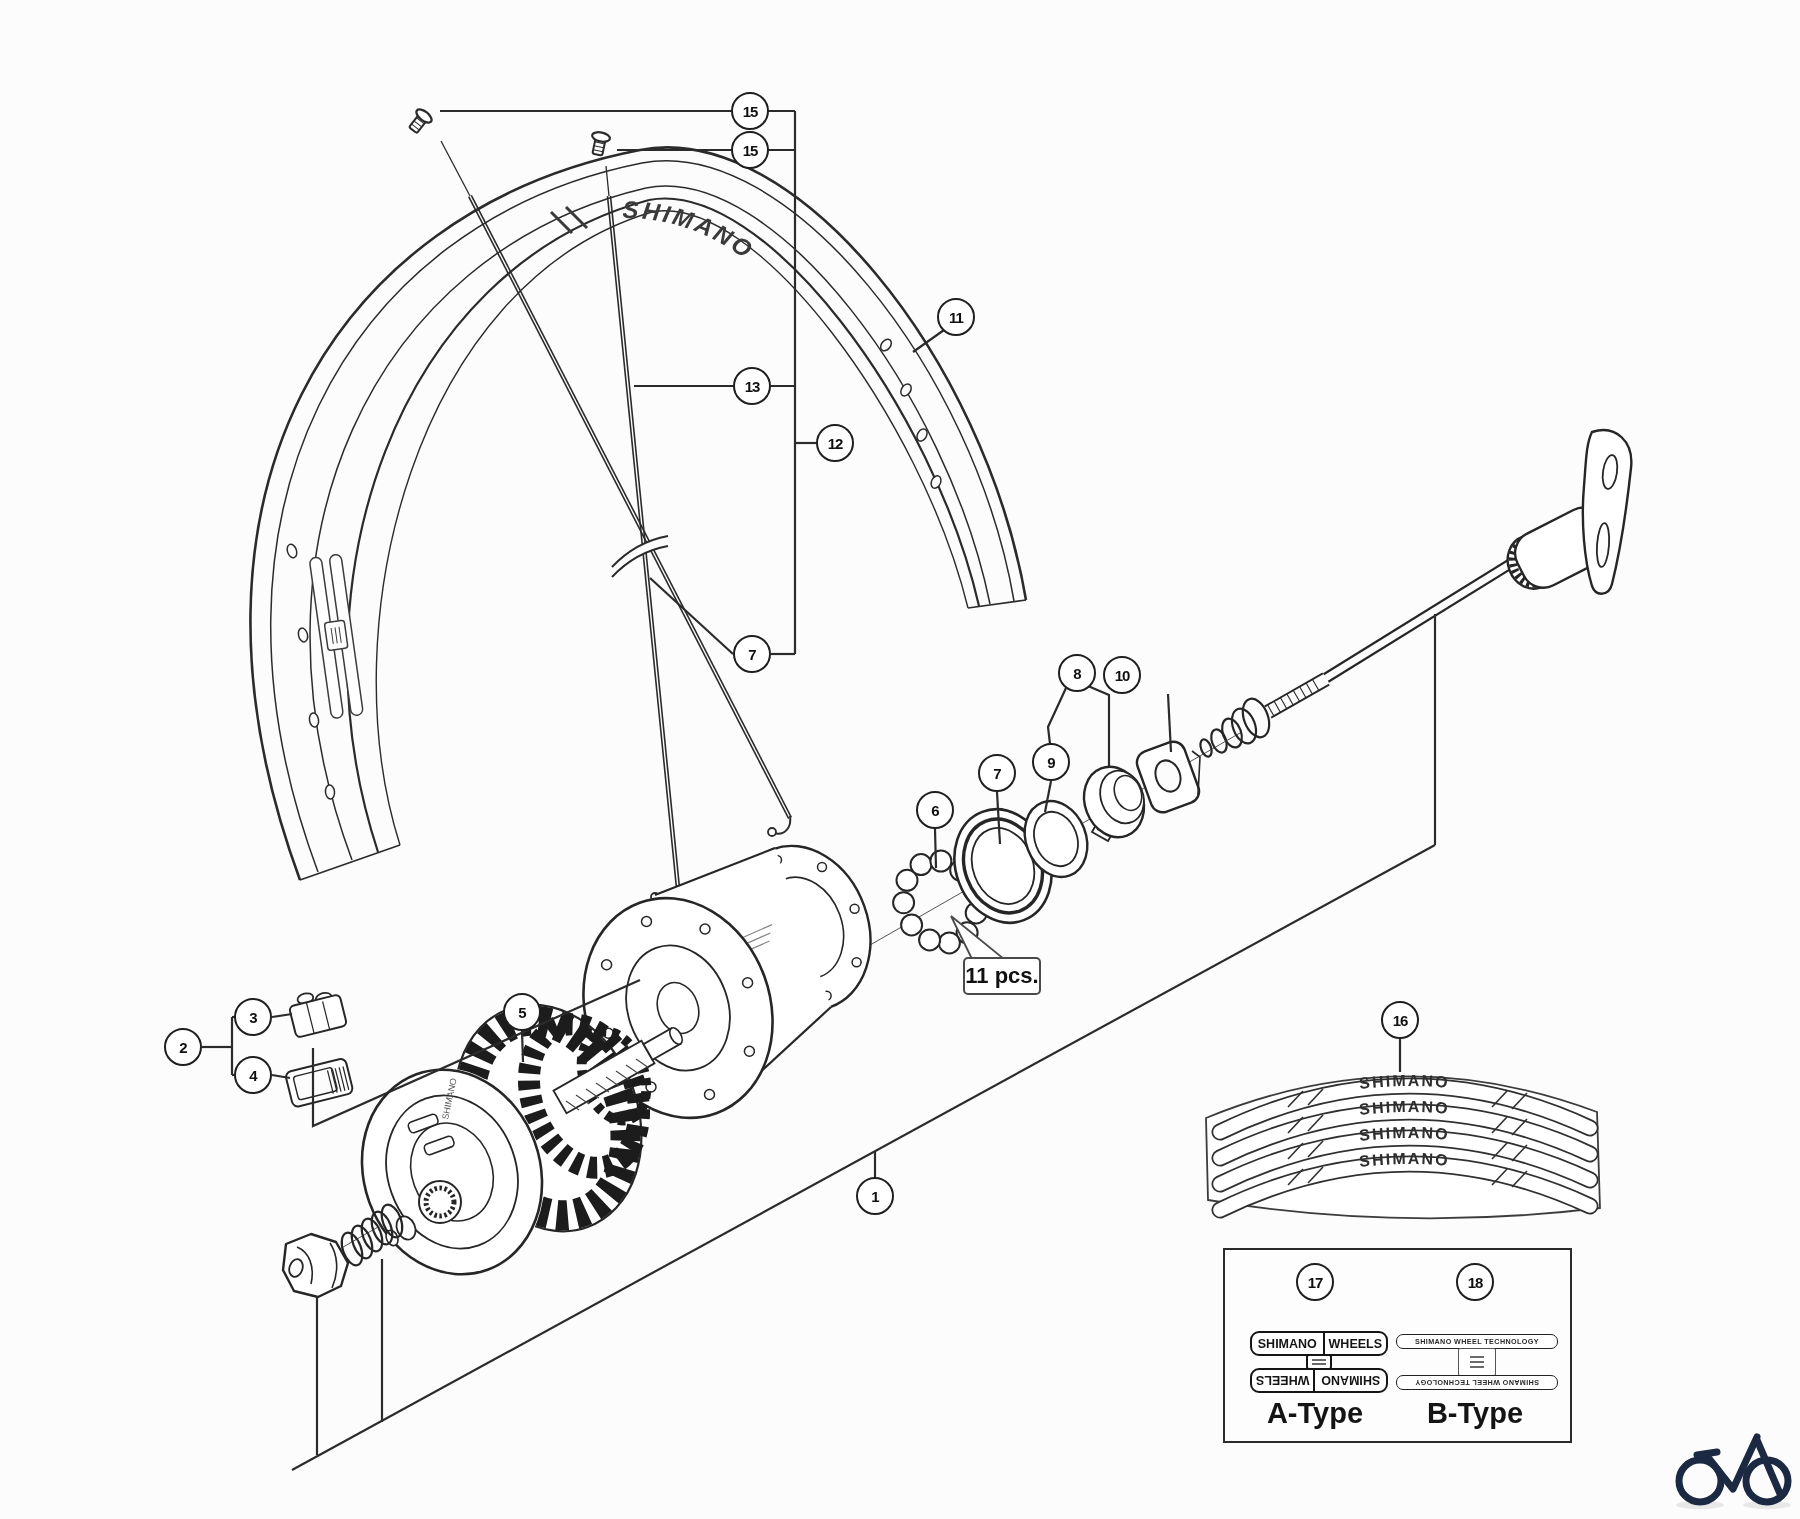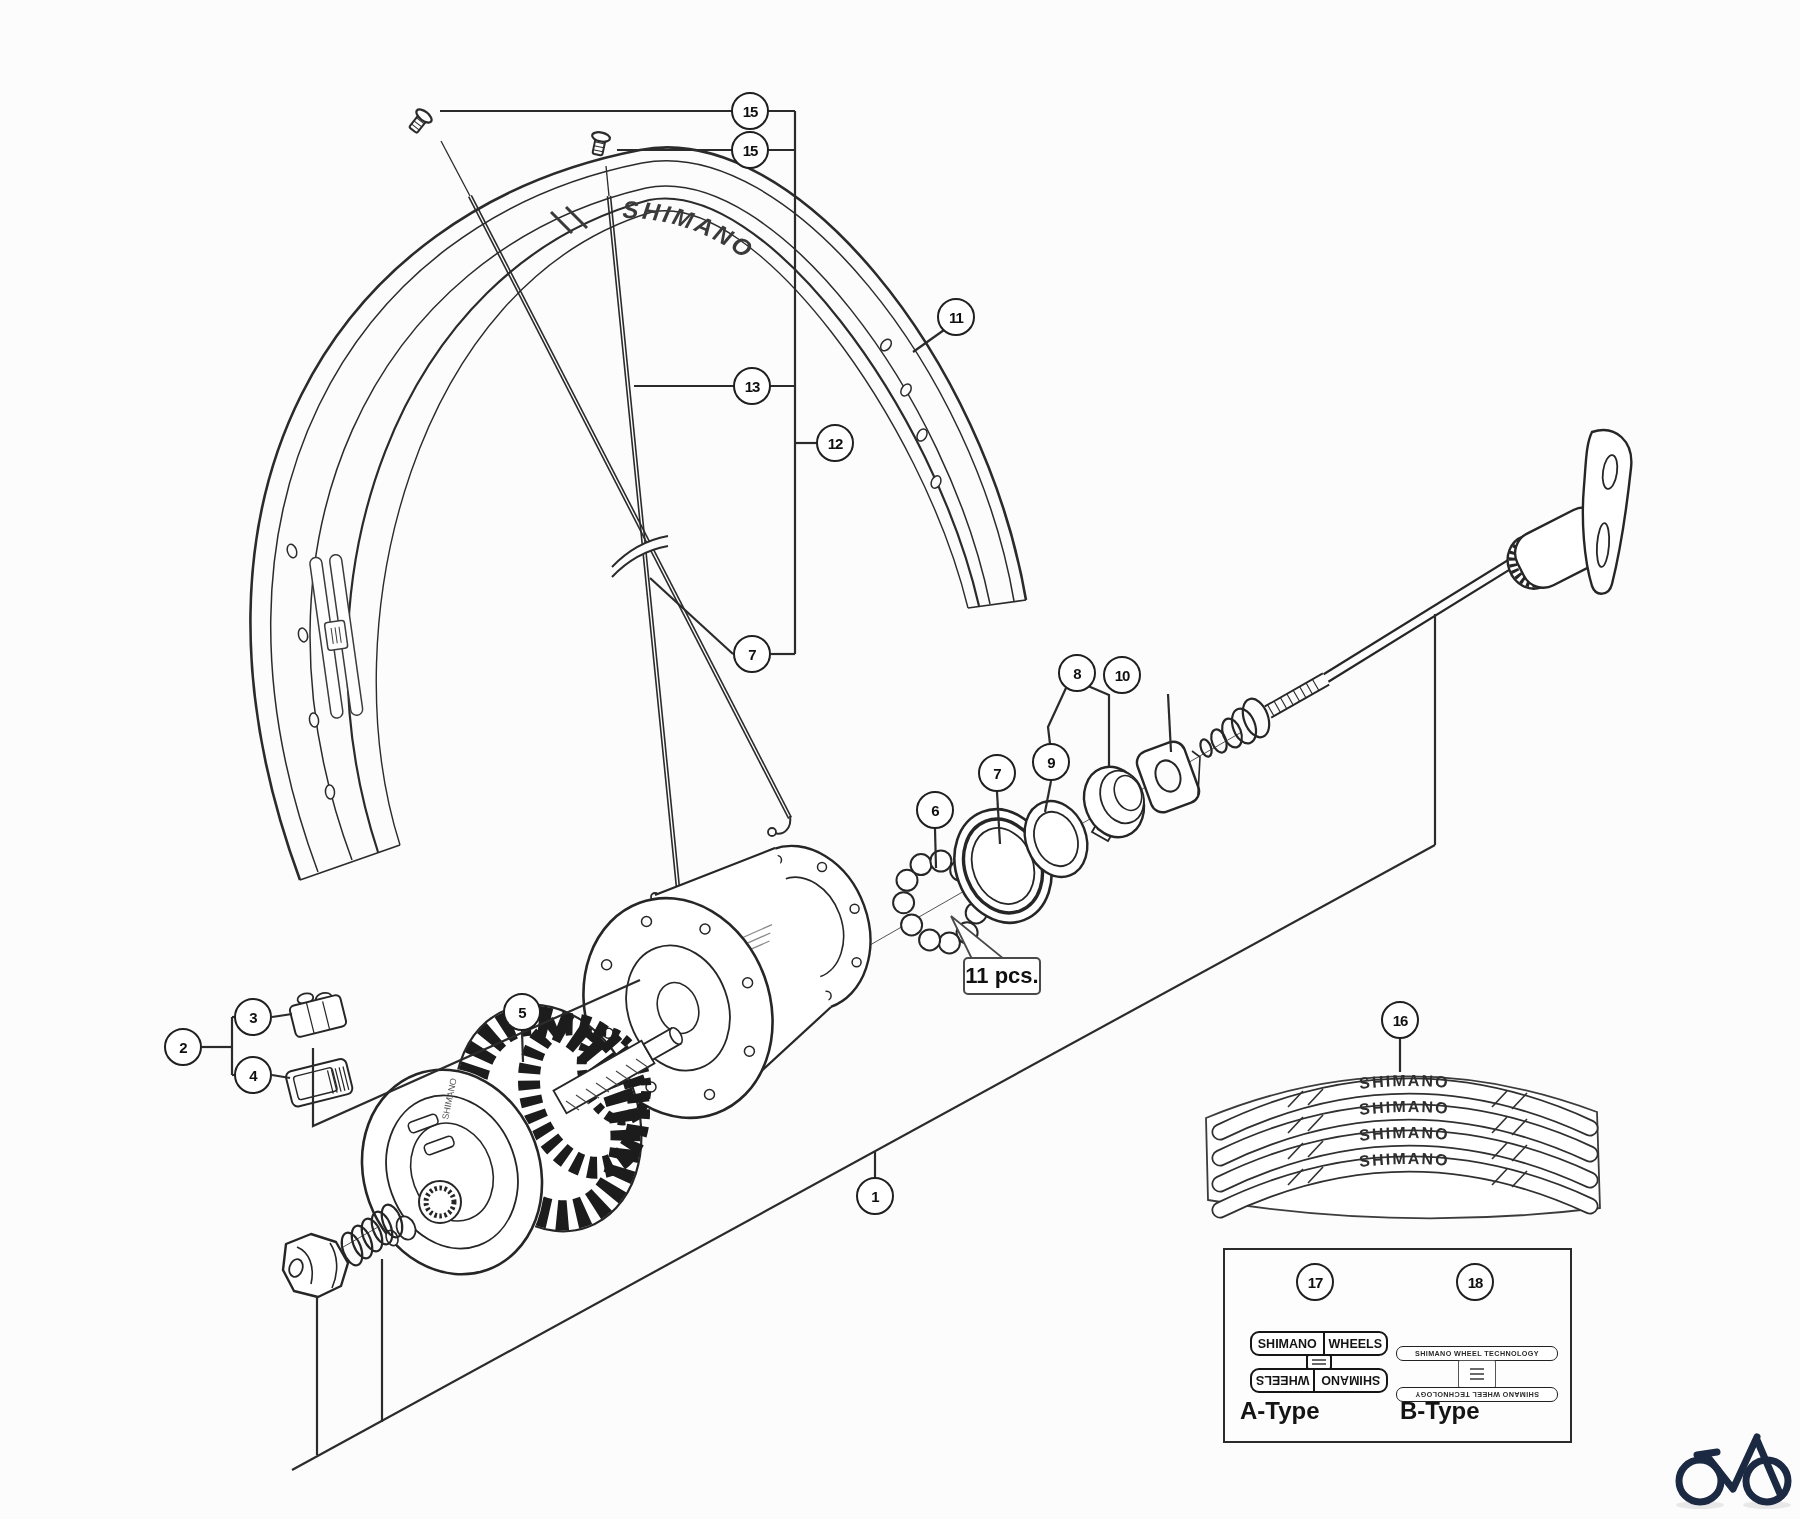--- a/index.html
+++ b/index.html
@@ -8,34 +8,34 @@
   svg.layer{position:absolute;left:0;top:0;z-index:1;}
   .co{position:absolute;width:38px;height:38px;box-sizing:border-box;
       border:2.6px solid #1f1f1f;border-radius:50%;background:#fff;
       display:flex;align-items:center;justify-content:center;
       font-weight:bold;font-size:15px;color:#101010;z-index:3;letter-spacing:-1px;}
   .pcsbox{position:absolute;left:963px;top:957px;width:78px;height:38px;box-sizing:border-box;
       border:2.5px solid #4a4a4a;border-radius:5px;background:#fff;display:flex;
       align-items:center;justify-content:center;font-weight:bold;font-size:22px;color:#111;z-index:3;}
   .typebox{position:absolute;left:1223px;top:1248px;width:349px;height:195px;box-sizing:border-box;
       border:2px solid #2b2b2b;background:#fdfdfd;z-index:2;}
-  .typelabel{position:absolute;width:150px;text-align:left;font-weight:bold;font-size:24px;color:#141414;z-index:3;}
+  .typelabel{position:absolute;width:150px;text-align:center;font-weight:bold;font-size:29px;color:#141414;z-index:3;}
   .decalA{position:absolute;left:1250px;top:1331px;width:138px;height:62px;z-index:3;}
   .decalA .banner{position:absolute;left:0;width:138px;height:25px;box-sizing:border-box;
       border:2.2px solid #151515;border-radius:9px;background:#fff;display:flex;overflow:hidden;}
   .decalA .banner span{display:flex;align-items:center;justify-content:center;
       font-weight:bold;font-size:12.5px;color:#141414;letter-spacing:0;white-space:nowrap;}
   .decalA .banner span:first-child{flex:1.15;border-right:2px solid #151515;}
   .decalA .banner span:last-child{flex:1;}
   .decalA .flip{transform:rotate(180deg);}
   .decalA .connector{position:absolute;left:56px;top:23px;width:26px;height:16px;box-sizing:border-box;
       border:2px solid #151515;border-radius:3px;background:#fff;display:flex;flex-direction:column;
       align-items:center;justify-content:center;gap:2px;}
   .microline{width:14px;height:2px;background:#6a6a6a;}
-  .decalB{position:absolute;left:1396px;top:1334px;width:162px;height:58px;z-index:3;margin-top:12px;}
+  .decalB{position:absolute;left:1396px;top:1334px;width:162px;height:58px;z-index:3;}
   .decalB .strip{position:absolute;left:0;width:162px;height:15px;box-sizing:border-box;
       border:1.8px solid #222;border-radius:7px;background:#fff;display:flex;align-items:center;
       justify-content:center;font-weight:bold;font-size:7.2px;color:#2a2a2a;letter-spacing:.4px;white-space:nowrap;}
   .decalB .flip{transform:rotate(180deg);}
   .decalB .mid{position:absolute;left:62px;top:14px;width:38px;height:28px;box-sizing:border-box;
       border:1.5px solid #555;border-radius:2px;background:#fff;display:flex;flex-direction:column;
       align-items:center;justify-content:center;gap:3px;}
 </style>
 </head>
 <body>

